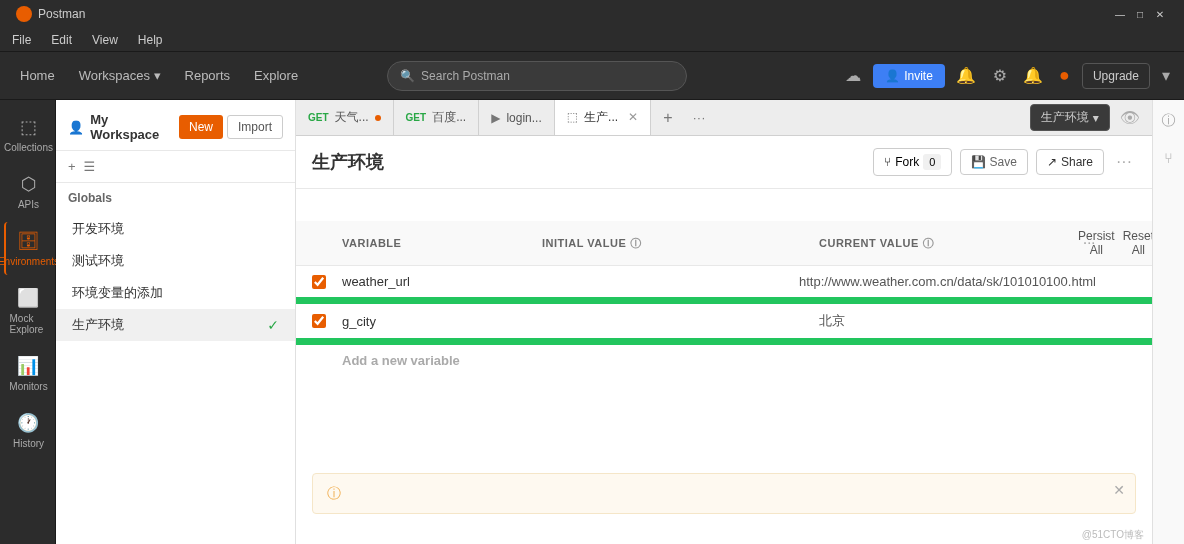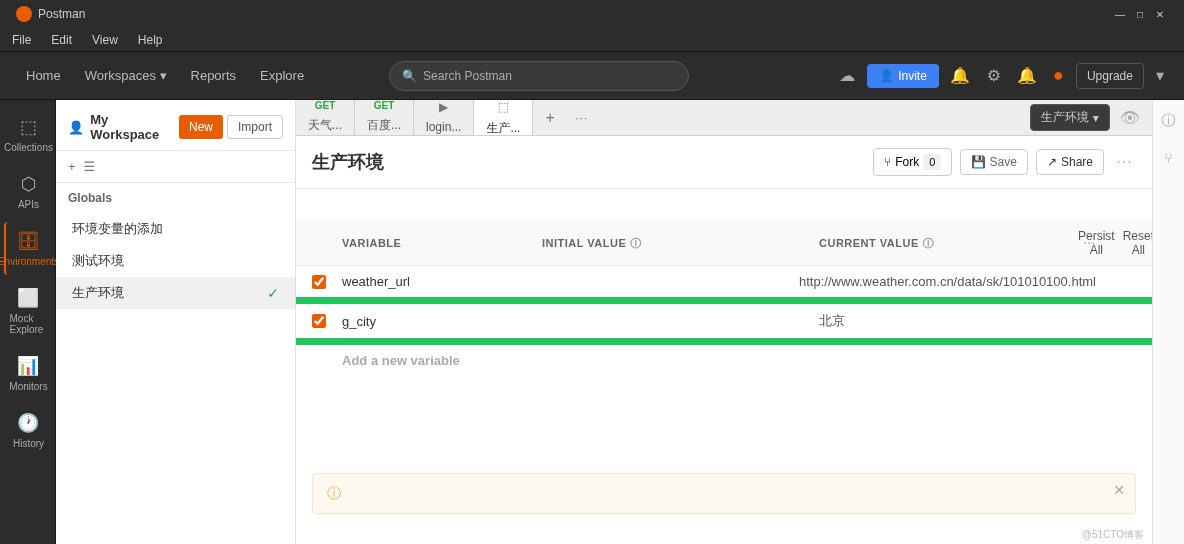--- a/index.html
+++ b/index.html
@@ -35,21 +35,21 @@
       border-bottom: 1px solid #1a1a1a;
     }
     .menubar-item { cursor: pointer; padding: 2px 4px; border-radius: 2px; }
 
     
     .topnav {
       background: #2c2c2c;
       height: 48px;
       display: flex;
       align-items: center;
-      padding: 0 16px;
+      padding: 0 10px;
       gap: 4px;
       border-bottom: 1px solid #1a1a1a;
     }
     .topnav-navitem {
       color: #bbb;
       font-size: 13px;
       padding: 6px 10px;
       cursor: pointer;
       border-radius: 4px;
       display: flex;
@@ -189,21 +189,20 @@
       height: 36px;
       padding: 0 12px;
       font-size: 12px;
       color: #555;
       cursor: pointer;
       border-right: 1px solid #d0d0d0;
       white-space: nowrap;
       gap: 6px;
       background: #ededed;
       min-width: 0;
-      flex-direction: column;
     }
     .tab.active { background: #fff; border-bottom: 1px solid #fff; color: #333; }
     .tab-method { font-size: 10px; font-weight: 700; }
     .tab-method.get { color: #28a745; }
     .tab-dot { width: 6px; height: 6px; border-radius: 50%; background: #e85d00; }
     .tab-close { color: #999; font-size: 12px; margin-left: 4px; }
     .tab-add { padding: 0 12px; color: #777; cursor: pointer; font-size: 16px; }
     .tab-more { padding: 0 8px; color: #777; cursor: pointer; }
 
     
@@ -404,24 +403,27 @@
 
     <div class="env-toolbar">
       <span class="env-toolbar-icon">+</span>
       <span class="env-toolbar-icon">☰</span>
     </div>
 
     <div class="env-list">
       <div class="env-section-header">Globals</div>
 
       <div class="env-item">
-        <span>环境变量的添加</span>
+        <span>开发环境</span>
       </div>
       <div class="env-item">
         <span>测试环境</span>
+      </div>
+      <div class="env-item">
+        <span>环境变量的添加</span>
       </div>
       <div class="env-item active">
         <span>生产环境</span>
         <span class="env-item-check">✓</span>
       </div>
     </div>
   </div>
 
   <div class="content-area">
 

